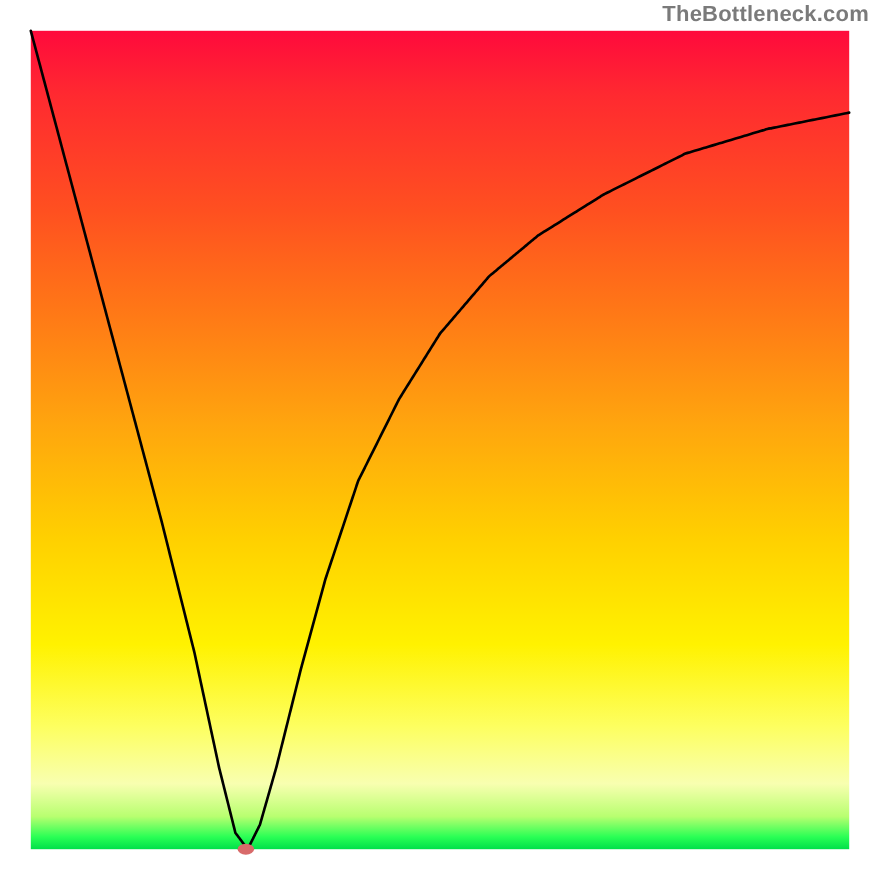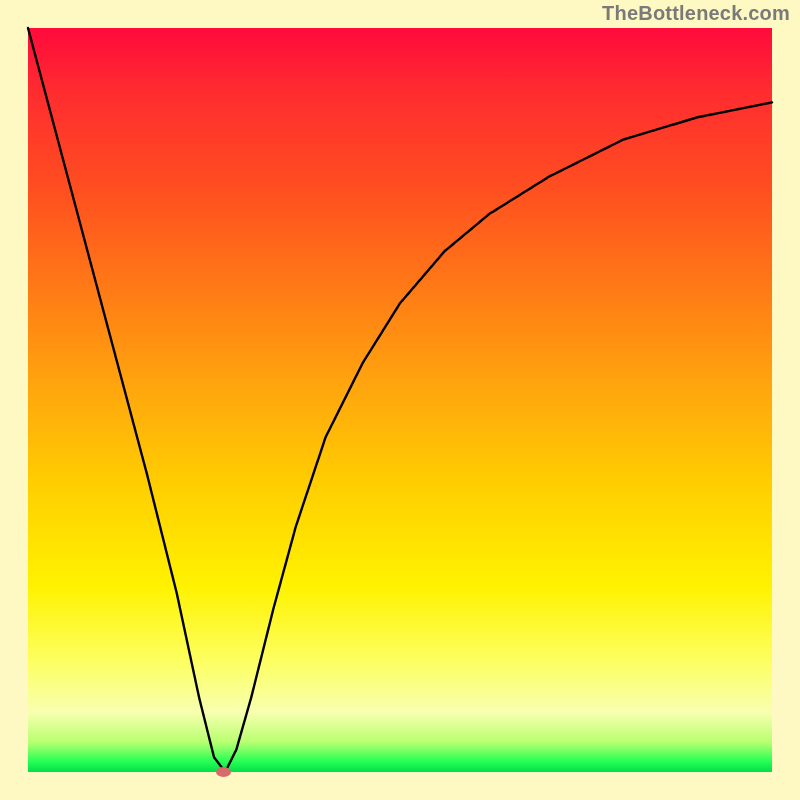--- a/index.html
+++ b/index.html
@@ -8,21 +8,21 @@
     width: 800px;
     height: 800px;
     background: #000;
     font-family: Arial, Helvetica, sans-serif;
     overflow: hidden;
   }
   .frame {
     position: relative;
     width: 800px;
     height: 800px;
-    background: #fef9c3;
+    background: #ffffff;
   }
   .plot-area {
     position: absolute;
     left: 28px;
     top: 28px;
     width: 744px;
     height: 744px;
     
     background: linear-gradient(to bottom,
       #ff0a3c 0%,

